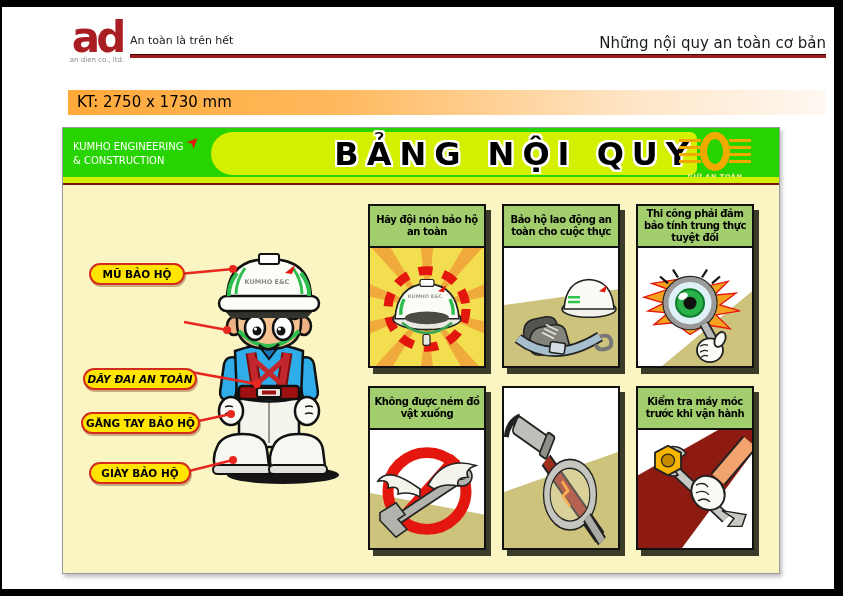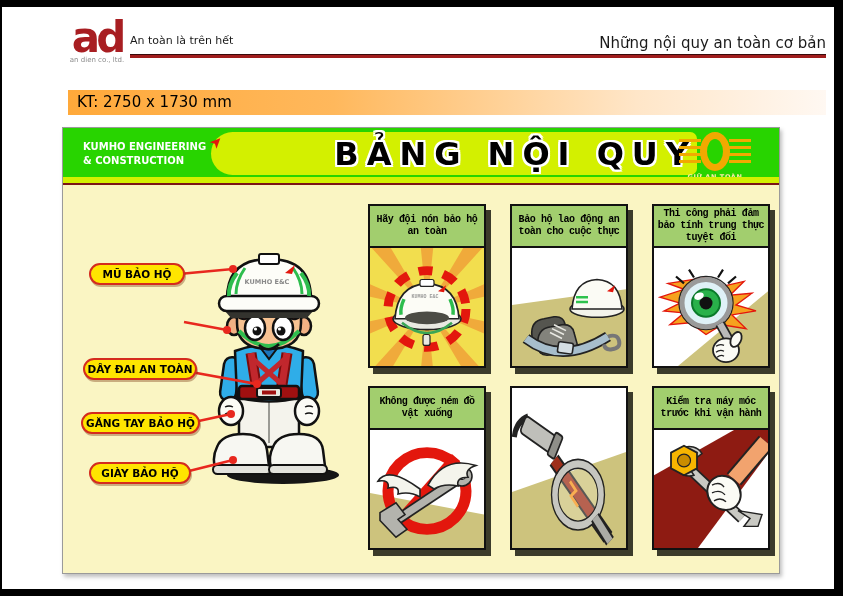--- a/index.html
+++ b/index.html
@@ -34,49 +34,49 @@
     position:absolute;left:148px;top:4px;width:486px;height:43px;background:#D3F000;
     border-radius:38px 12px 12px 38px;display:flex;align-items:center;justify-content:flex-end;
   }
   .band-title{
     font-size:32px;font-weight:800;color:#000;letter-spacing:8px;white-space:nowrap;
     text-shadow:-2px -2px 0 #fff,2px -2px 0 #fff,-2px 2px 0 #fff,2px 2px 0 #fff,
                  0 -2px 0 #fff,0 2px 0 #fff,-2px 0 0 #fff,2px 0 0 #fff;
   }
   .bottom-strip{position:absolute;left:0;right:0;bottom:2px;height:6px;background:#D3F000;}
   .red-line{position:absolute;left:0;right:0;bottom:0;height:2px;background:#7B1416;}
-  .company{position:absolute;left:20px;top:12px;color:#fff;font-weight:bold;font-size:10px;line-height:1.35;white-space:nowrap;}
+  .company{position:absolute;left:10px;top:12px;color:#fff;font-weight:normal;font-size:10px;line-height:1.35;white-space:nowrap;}
   .company .arrow{position:absolute;right:-16px;top:-8px;color:#E3170D;font-size:15px;transform:rotate(-45deg);}
   .emblem{position:absolute;right:26px;top:3px;width:76px;text-align:center;}
   .o-wrap{position:relative;width:76px;height:40px;}
   .o-ring{position:absolute;left:50%;top:1px;margin-left:-15px;width:16px;height:25px;border:7px solid #F2A900;border-radius:50%;}
   .o-lines{position:absolute;top:8px;width:22px;height:26px;
     background:repeating-linear-gradient(180deg,#F2A900 0 3px,transparent 3px 7px);}
   .o-lines.left{left:2px;}
   .o-lines.right{right:2px;}
   .emblem-cap{font-size:6.5px;font-weight:bold;color:#FFE9A8;letter-spacing:0.6px;margin-top:2px;}
 
   
   .character{position:absolute;left:126px;top:103px;width:160px;height:260px;}
   .pointers{position:absolute;left:0;top:0;pointer-events:none;}
   .pill{
     position:absolute;height:18px;background:#FFE500;border:2px solid #D42B1E;border-radius:11px;
     display:flex;align-items:center;justify-content:center;font-size:10.5px;font-weight:bold;color:#000;
     white-space:nowrap;box-shadow:1px 2px 0 rgba(110,40,0,0.35);
   }
   .pill.p1{left:26px;top:135px;width:92px;}
   .pill.p2{left:33px;top:184px;width:90px;letter-spacing:1px;}
-  .pill.p3{left:20px;top:230px;width:110px;}
+  .pill.p3{left:20px;top:240px;width:110px;font-style:italic;}
   .pill.p4{left:18px;top:284px;width:115px;}
   .pill.p5{left:26px;top:334px;width:98px;}
 
   
   .panels{
     position:absolute;left:305px;top:76px;
-    display:grid;grid-template-columns:repeat(3,118px);grid-auto-rows:164px;gap:18px 24px;font-family:Liberation Mono, monospace;
+    display:grid;grid-template-columns:repeat(3,118px);grid-auto-rows:164px;gap:18px 16px;
   }
   .panel{
     box-sizing:border-box;border:2px solid #111;background:#fff;
     box-shadow:5px 6px 0 #3B3B2A;display:flex;flex-direction:column;
   }
   .panel-head{
     height:40px;flex:0 0 40px;background:#A2CE6E;border-bottom:2px solid #111;
     display:flex;align-items:center;justify-content:center;text-align:center;
     font-size:10px;font-weight:bold;line-height:1.22;letter-spacing:-0.4px;color:#000;padding:0 2px;
   }

